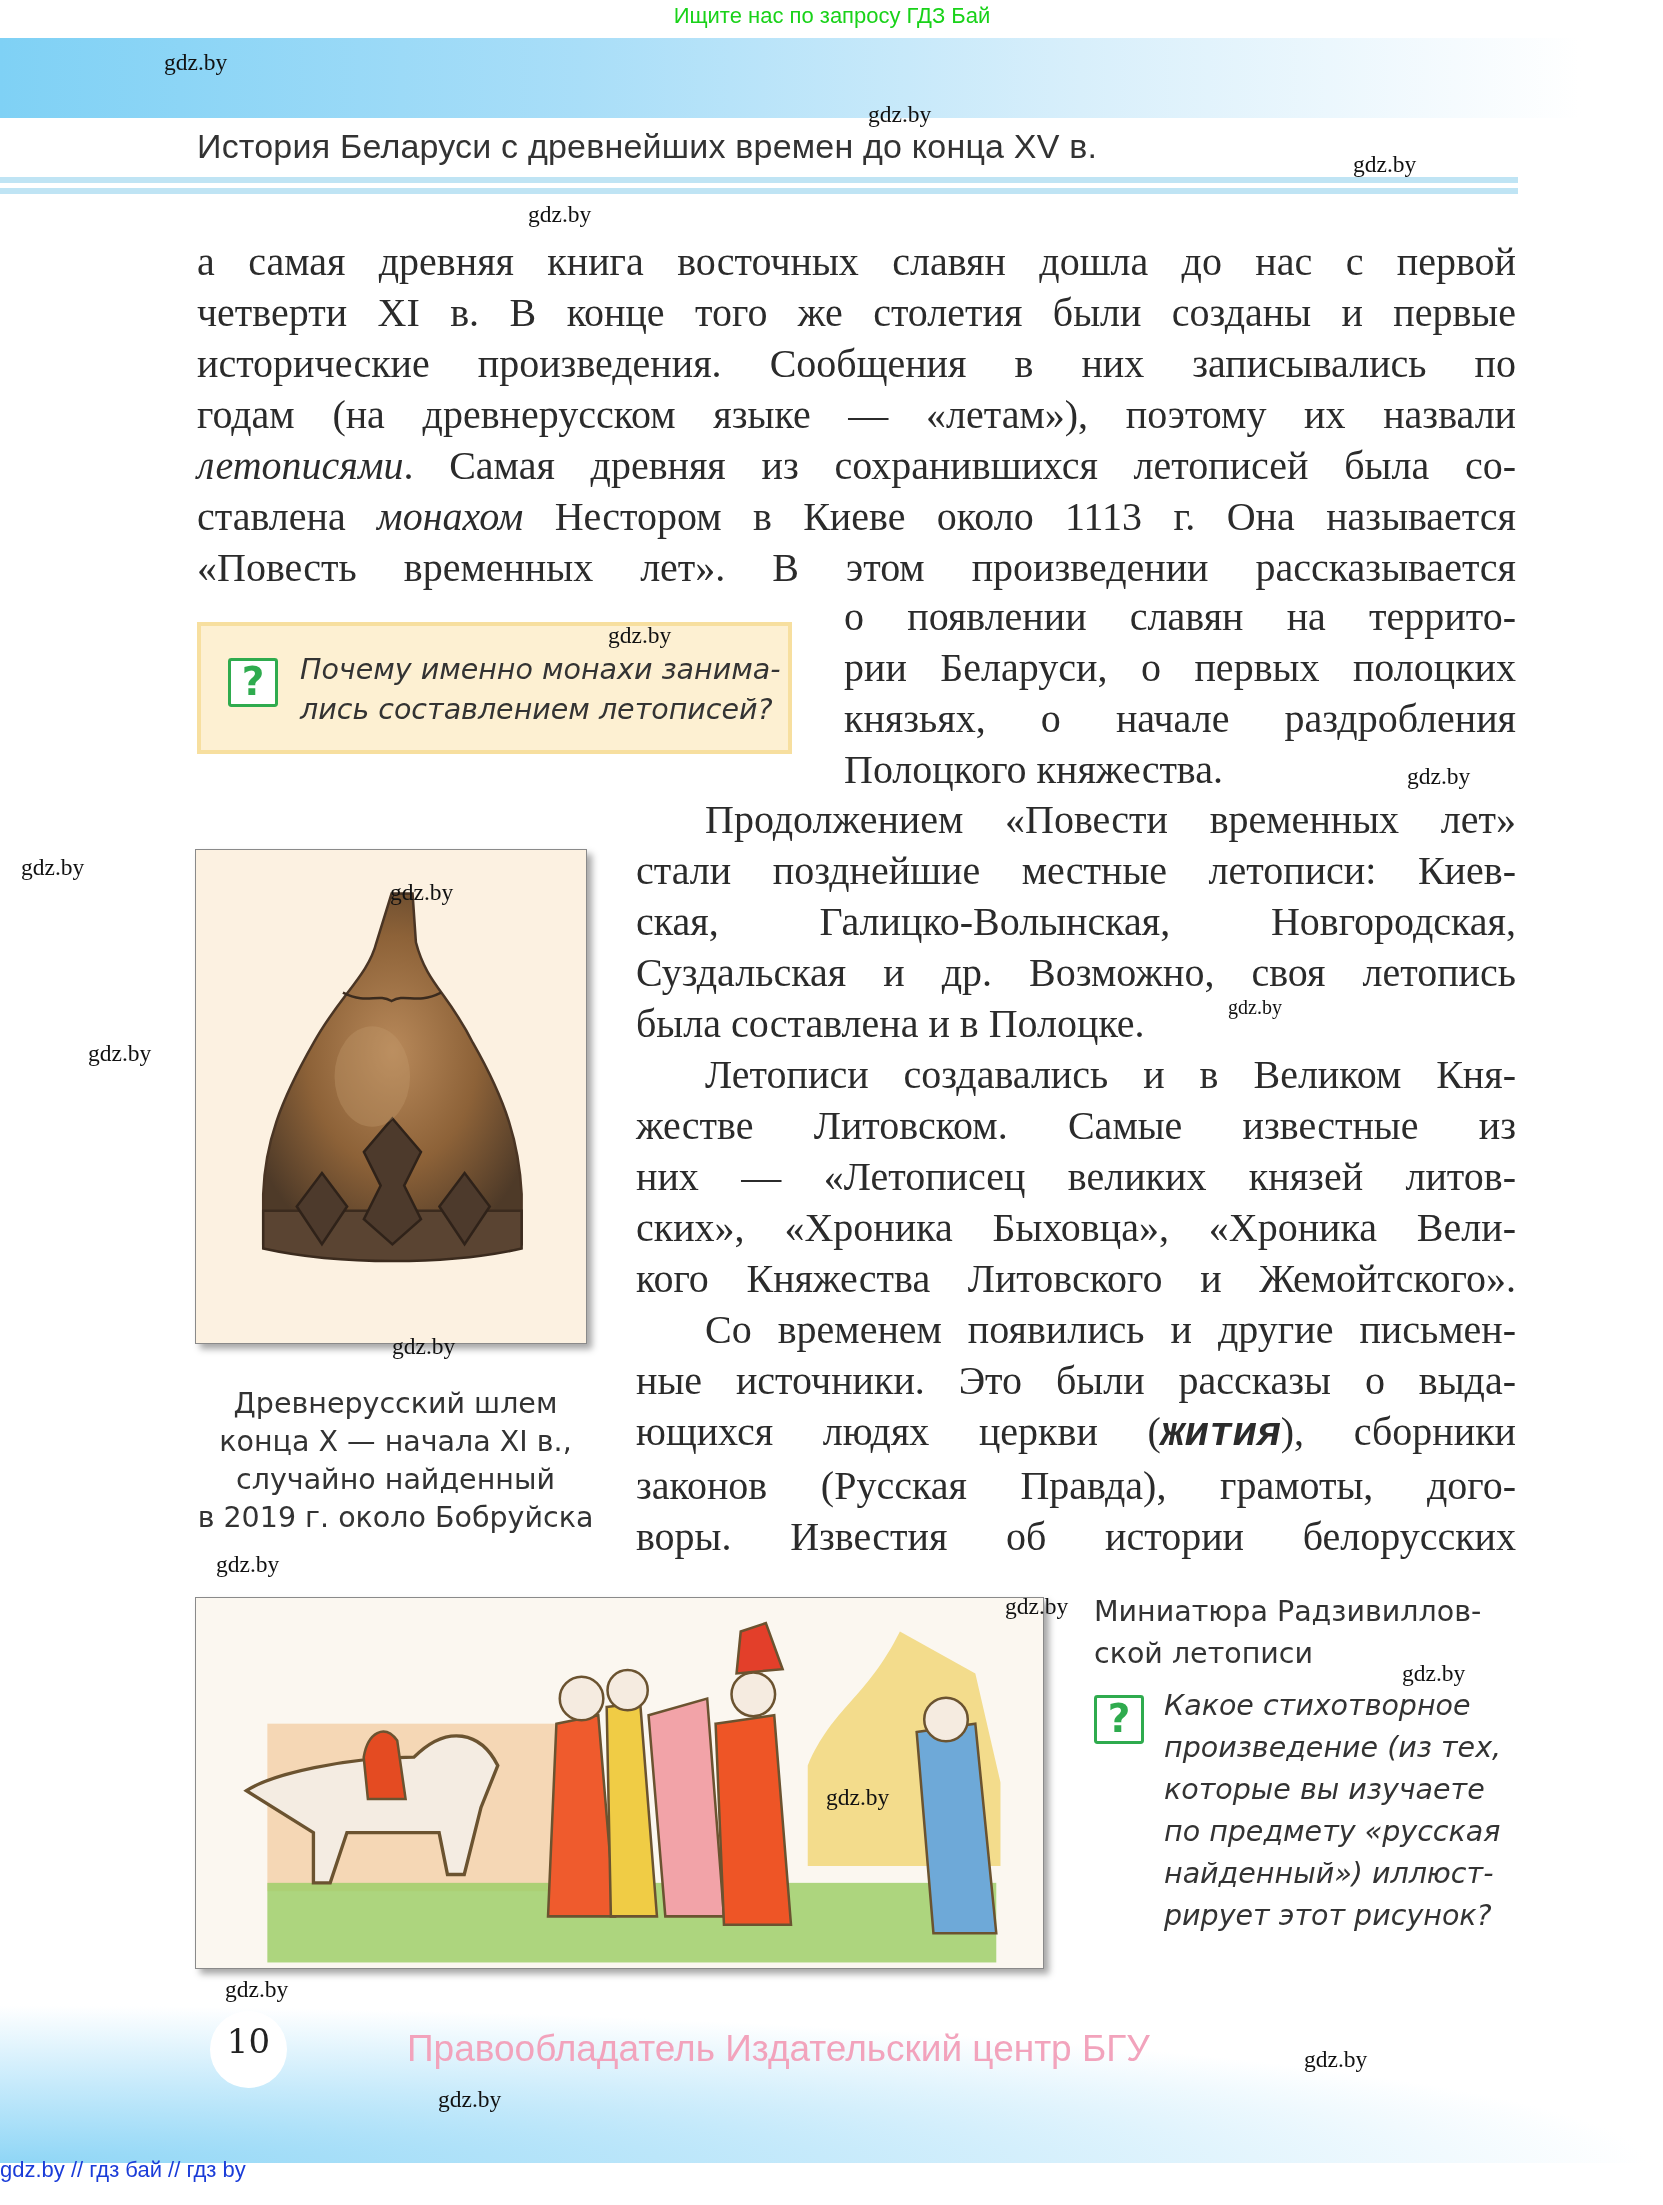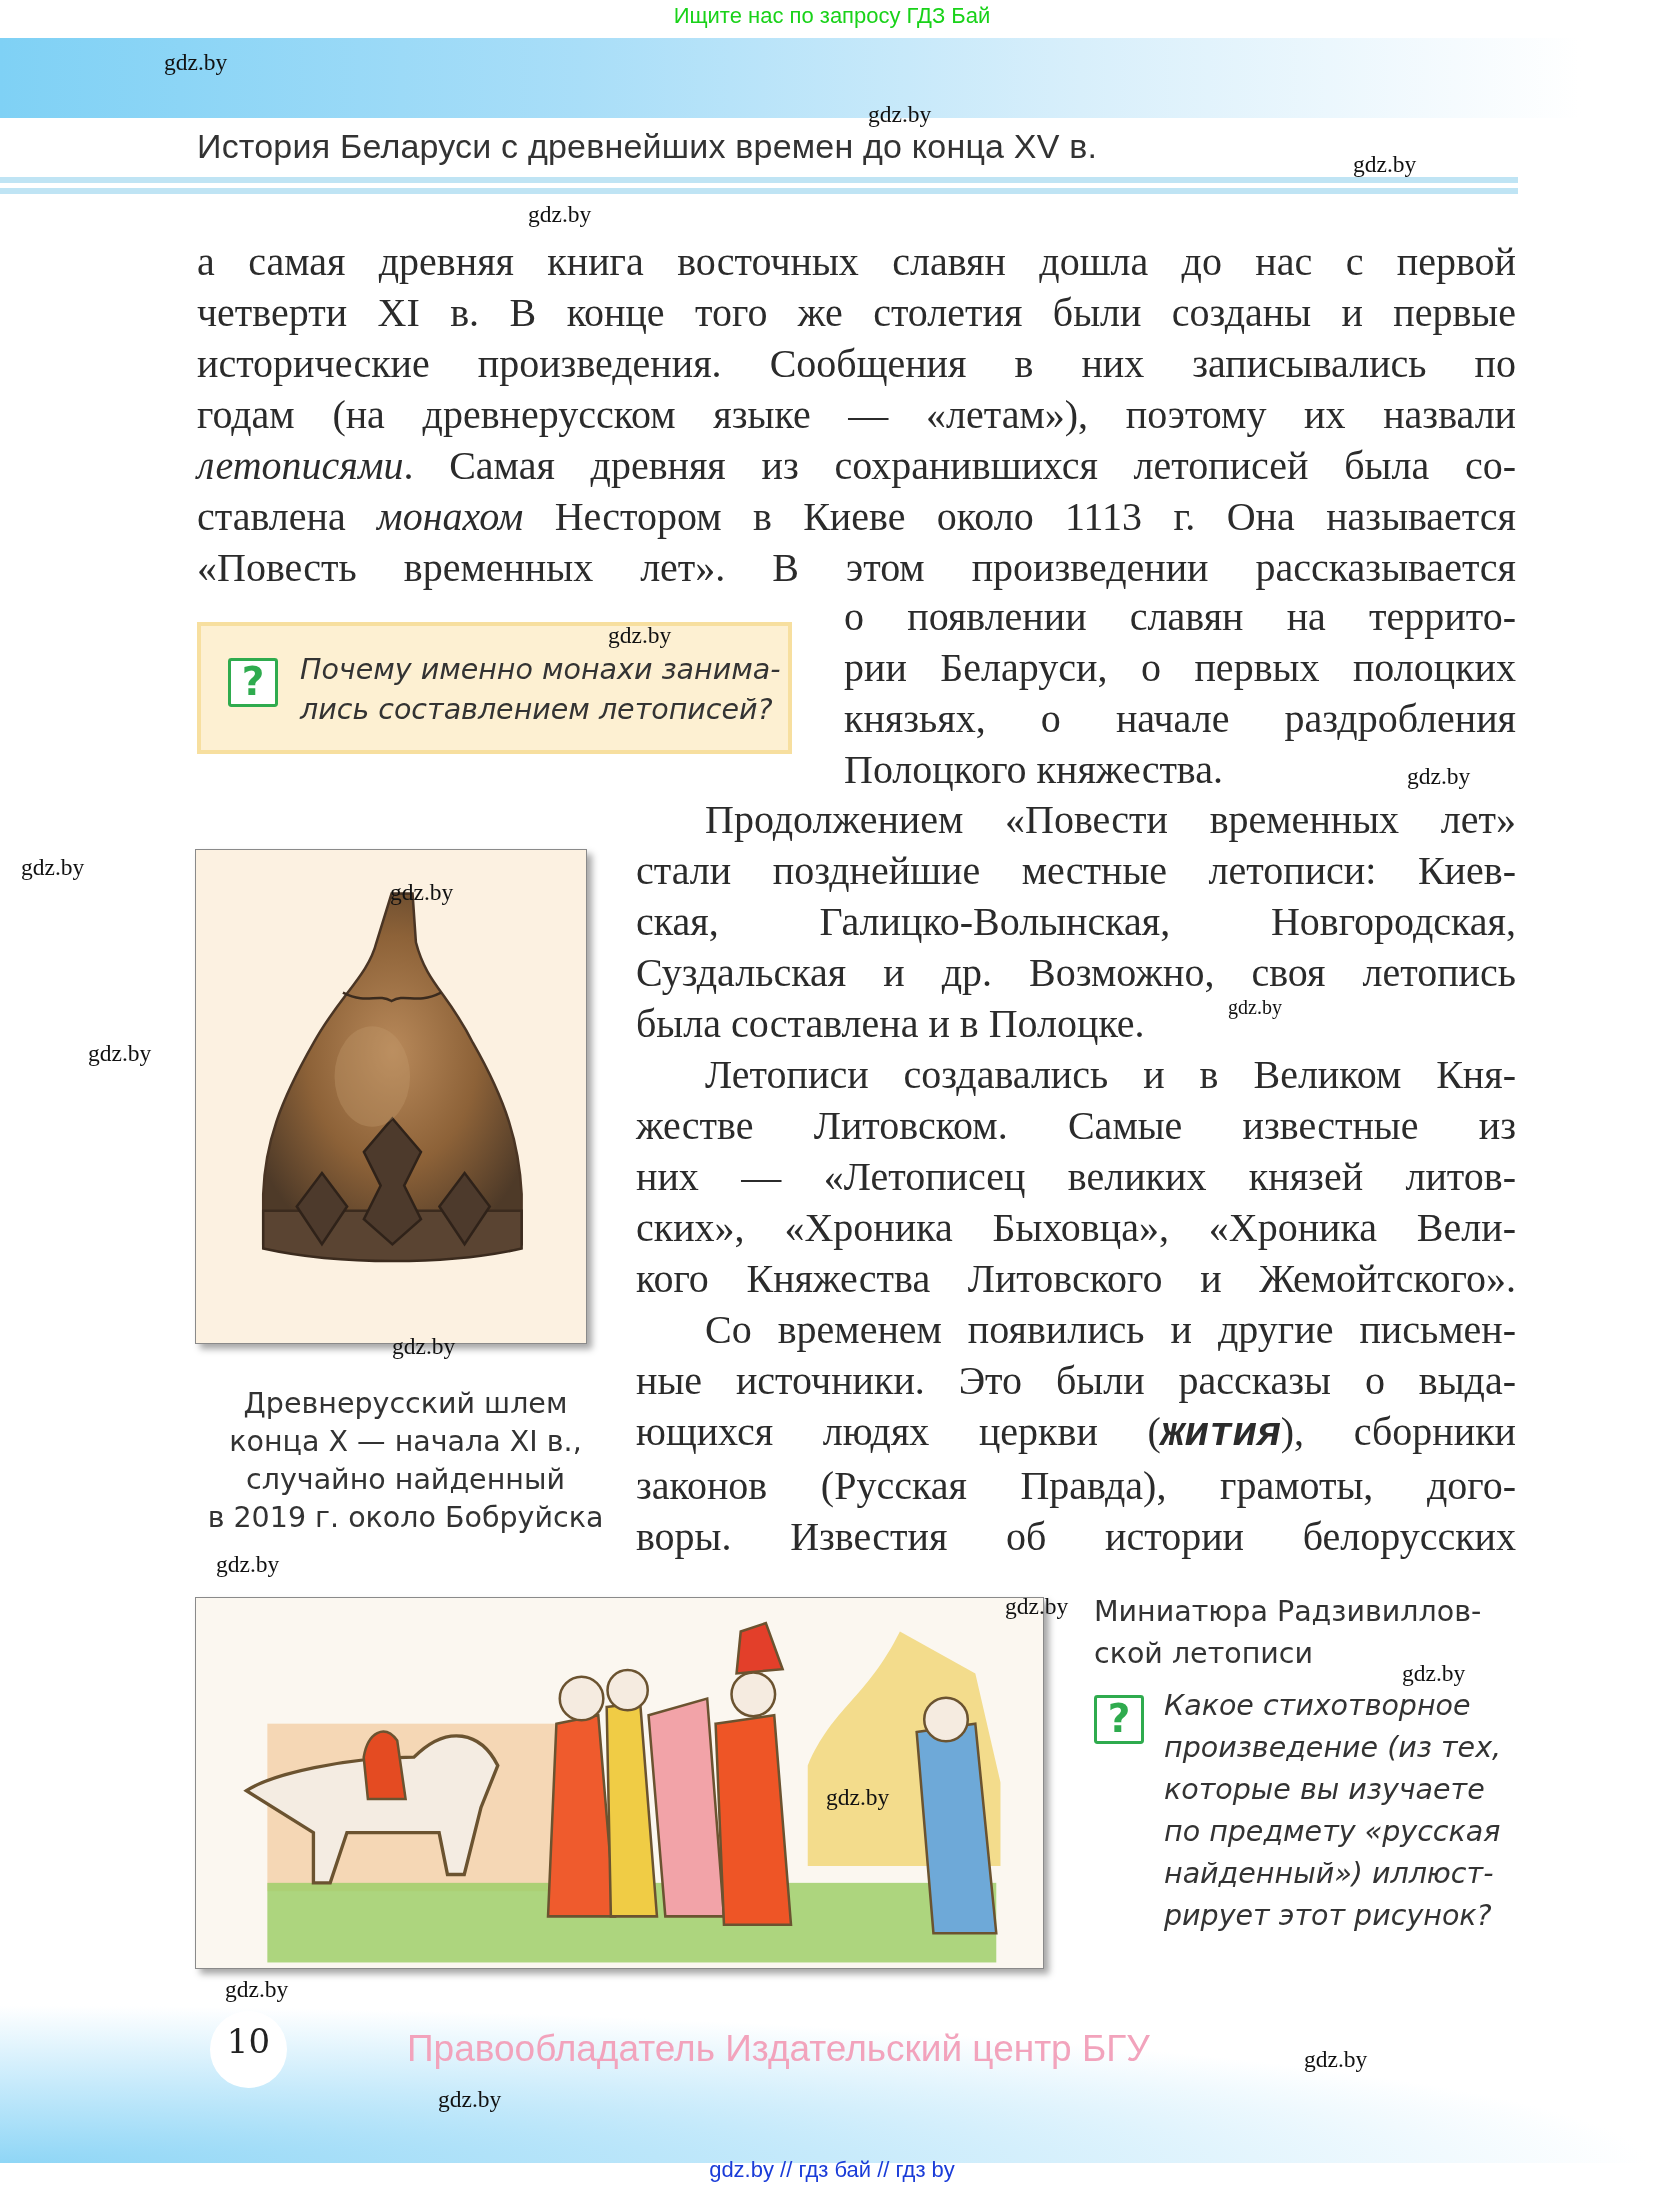--- a/index.html
+++ b/index.html
@@ -32,21 +32,21 @@
   .photo-frame { background:#fcf1e1; border:1.7px solid #8a8a8a; box-shadow:5px 5px 6.7px rgba(0,0,0,0.35); overflow:hidden; }
 
   .caption { font-family:"DejaVu Sans", sans-serif; font-size:28.5px; line-height:38px; color:#333; text-align:center; }
   .side-caption { font-family:"DejaVu Sans", sans-serif; font-size:28.5px; line-height:42px; color:#333; }
 
   .footer-band { left:0; top:2004px; width:1664px; height:159px;
     background:radial-gradient(ellipse at 0% 100%, #8fd6f6 0%, #c6eafb 35%, #ffffff 70%); }
   .page-circle { left:210px; top:2011px; width:77px; height:77px; border-radius:50%; background:#fff; }
   .page-num { left:210px; top:2021px; width:77px; text-align:center; font-family:"DejaVu Serif", serif; font-size:34px; color:#222; }
   .copyright { left:407px; top:2028px; font-family:"Liberation Sans", sans-serif; font-size:37px; color:#f2a3bc; }
-  .bottom-links { left:0; top:2157px; width:1664px; text-align:center; font-family:"Liberation Sans", sans-serif; font-size:22px; color:#1a3cd8; }
+  .bottom-links { left:0; top:2157px; width:1664px; text-align:left; font-family:"Liberation Sans", sans-serif; font-size:22px; color:#1a3cd8; }
 </style>
 </head>
 <body>
 
 <div class="abs promo-top">Ищите нас по запросу ГДЗ Бай</div>
 
 <div class="abs header-band"></div>
 <div class="abs wm" style="left:164px;top:49px;">gdz.by</div>
 <div class="abs wm" style="left:868px;top:101px;">gdz.by</div>
 <div class="abs running-title">История Беларуси с древнейших времен до конца XV в.</div>
@@ -118,21 +118,21 @@
     <path d="M234 320 L268 360 L248 400 L268 440 L234 470 L200 440 L220 400 L200 360 Z" fill="#4d3a2c" stroke="#2f2219" stroke-width="3"></path>
     <path d="M150 385 L180 425 L150 470 L120 425 Z" fill="#4d3a2c" stroke="#2f2219" stroke-width="3"></path>
     <path d="M320 385 L350 425 L320 470 L290 425 Z" fill="#4d3a2c" stroke="#2f2219" stroke-width="3"></path>
     <path d="M175 170 C 205 185 215 170 233 180 C 250 170 262 185 292 170" fill="none" stroke="#3b2b1e" stroke-width="3"></path>
     <ellipse cx="210" cy="270" rx="45" ry="60" fill="#c49a6c" opacity="0.35"></ellipse>
   </svg>
 </div>
 <div class="abs wm" style="left:390px;top:879px;">gdz.by</div>
 <div class="abs wm" style="left:392px;top:1333px;">gdz.by</div>
 
-<div class="abs caption" style="left:196px;top:1385px;width:419px;">
+<div class="abs caption" style="left:186px;top:1385px;width:419px;">
   <div>Древнерусский шлем</div>
   <div>конца X — начала XI в.,</div>
   <div>случайно найденный</div>
   <div>в 2019 г. около Бобруйска</div>
 </div>
 <div class="abs wm" style="left:216px;top:1551px;">gdz.by</div>
 
 <div class="abs photo-frame" style="left:195px;top:1597px;width:849px;height:372px;background:#fbf6ee;">
   <svg width="849" height="372" viewBox="0 0 1013 444">
     <rect width="1013" height="444" fill="#fbf7f0"></rect>

